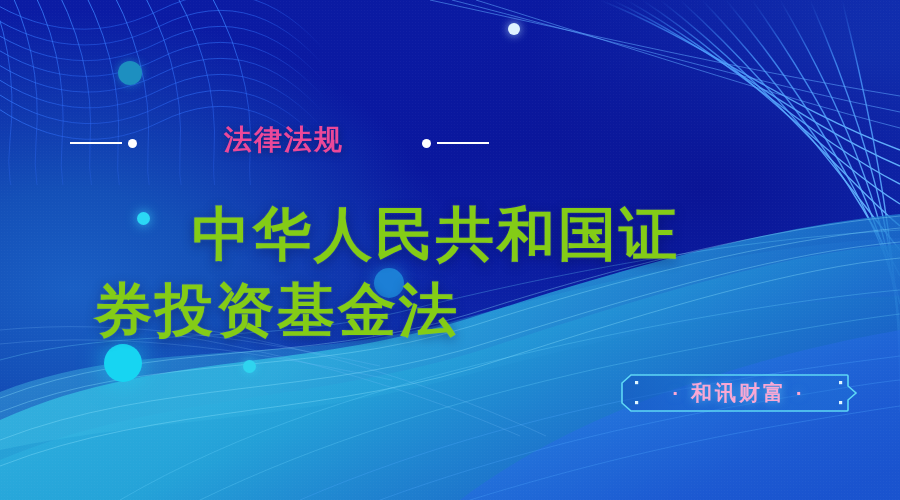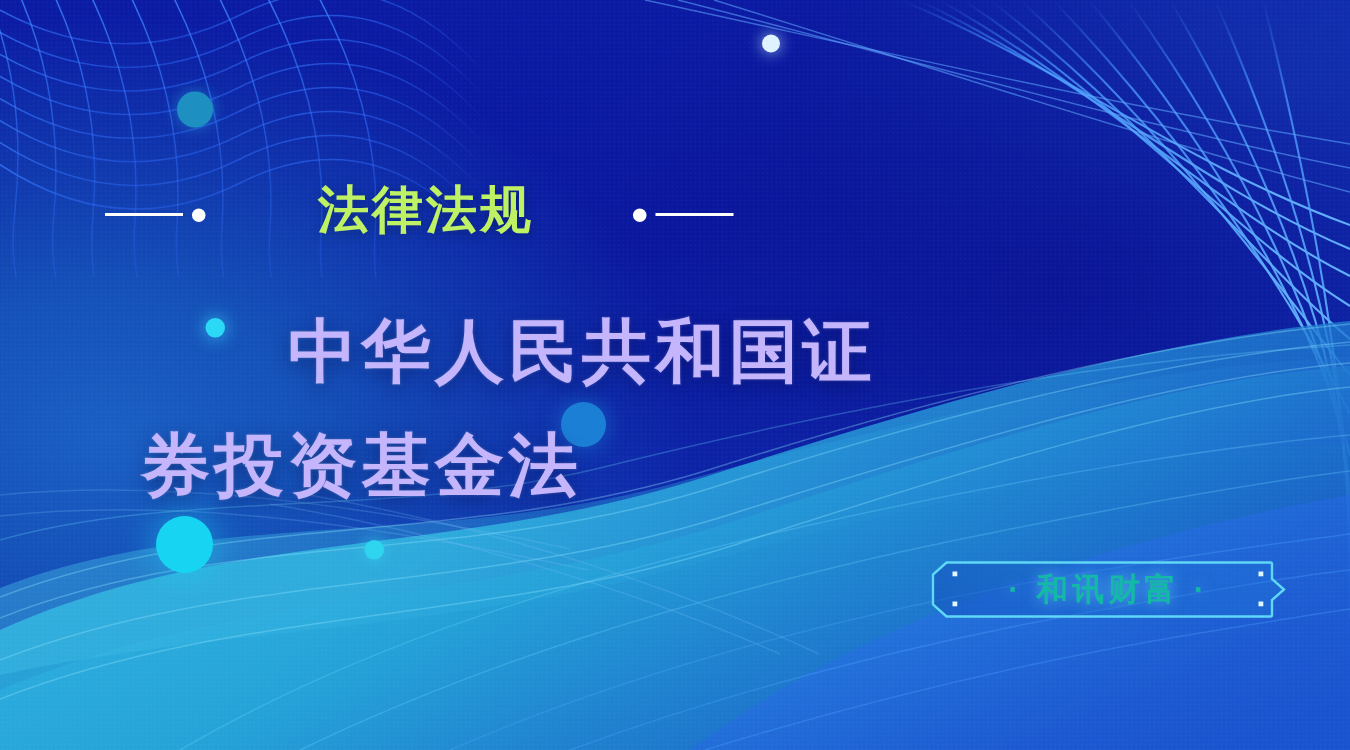--- a/index.html
+++ b/index.html
@@ -88,23 +88,23 @@
     left: 0; top: 112px;
     width: 900px;
     height: 60px;
   }
   .eyebrow-text {
     position: absolute;
     left: 184px;
     top: 0;
     width: 200px;
     text-align: center;
-    font-size: 34px;
+    font-size: 28px;
     font-weight: bold;
-    color: #bef264;
+    color: #ec4899;
     letter-spacing: 2px;
     line-height: 56px;
     text-shadow: 0 2px 8px rgba(0,0,0,.28);
     white-space: nowrap;
   }
   .deco {
     position: absolute;
     top: 26px;
     height: 10px;
     display: flex;
@@ -126,23 +126,23 @@
   .deco-right .deco-dot { margin-right: 6px; }
 
   
   .title-block {
     position: absolute;
     left: 0;
     top: 196px;
     width: 900px;
   }
   .title-line {
-    font-size: 46px;
+    font-size: 58px;
     font-weight: bold;
-    color: #c4b5fd;
+    color: #84cc16;
     letter-spacing: 3px;
     line-height: 76px;
     white-space: nowrap;
     text-shadow: 0 3px 12px rgba(4,12,70,.45), 0 0 2px rgba(255,255,255,.25);
   }
   .title-line-1 { padding-left: 192px; }
   .title-line-2 { padding-left: 94px; }
 
   
   .badge {
@@ -157,21 +157,21 @@
     inset: 0;
   }
   .badge-label {
     position: absolute;
     inset: 0;
     display: flex;
     align-items: center;
     justify-content: center;
     font-size: 21px;
     font-weight: bold;
-    color: #14b8a6;
+    color: #f9a8d4;
     letter-spacing: 3px;
     white-space: nowrap;
     text-shadow: 0 0 10px rgba(120,225,255,.55);
   }
 
   
   .dot-texture {
     position: absolute;
     inset: 0;
     pointer-events: none;

